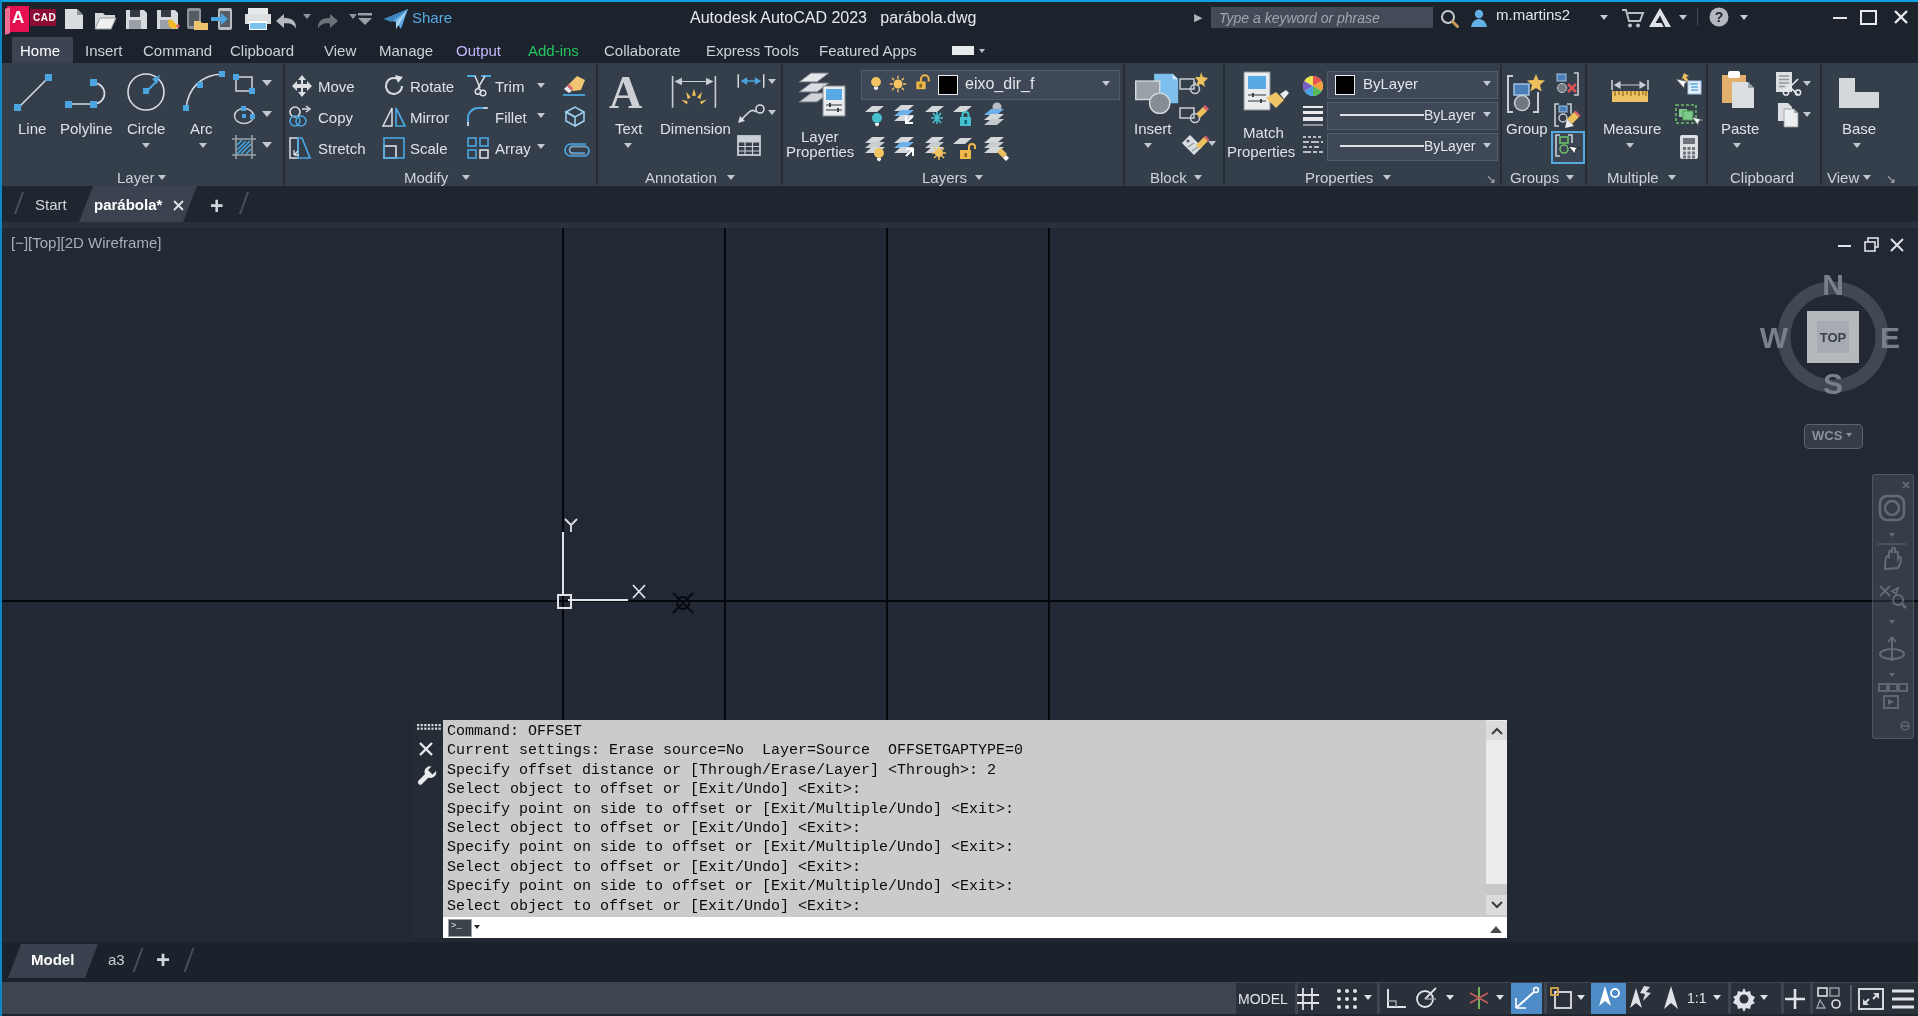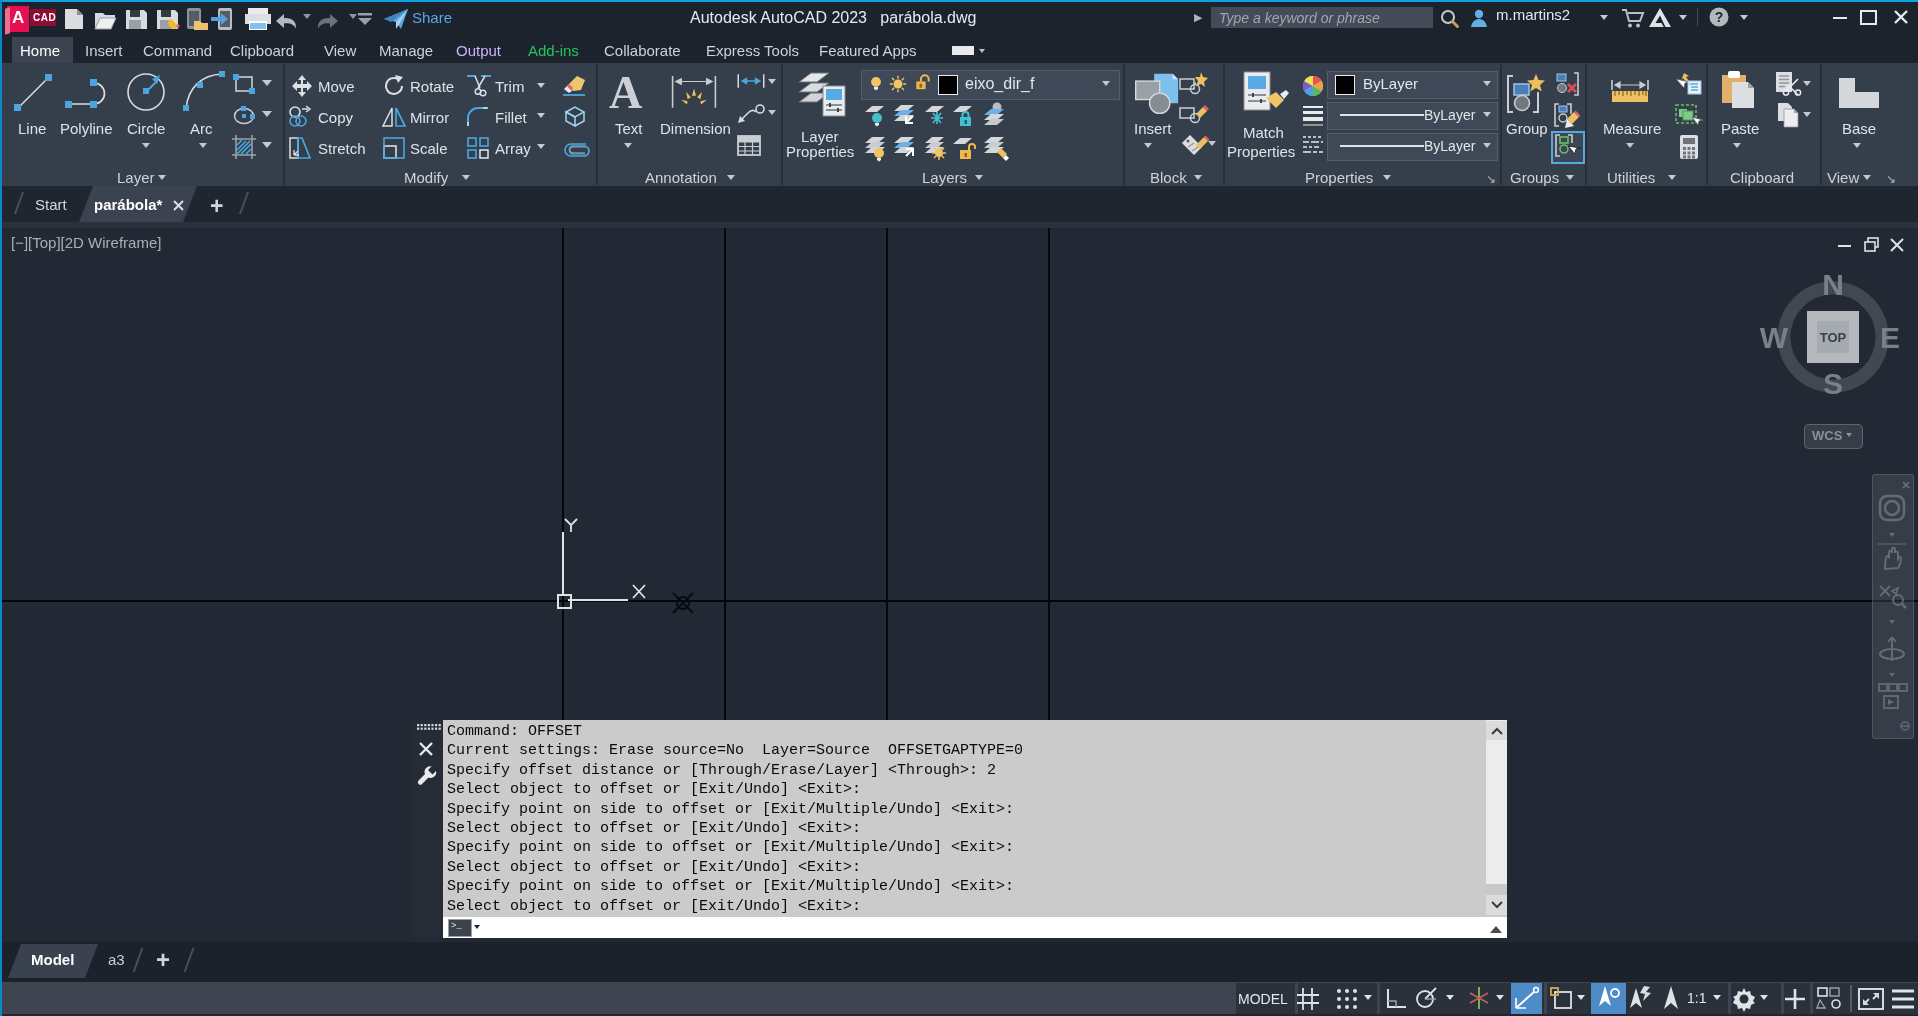--- a/index.html
+++ b/index.html
@@ -534,21 +534,21 @@
       <rect x="9.5" y="13" width="3" height="3"></rect>
       <rect x="14" y="13" width="3" height="3"></rect>
       <rect x="5" y="17.5" width="3" height="3"></rect>
       <rect x="9.5" y="17.5" width="3" height="3"></rect>
       <rect x="14" y="17.5" width="3" height="3"></rect>
       <rect x="5" y="21.5" width="3" height="3"></rect>
       <rect x="9.5" y="21.5" width="3" height="3"></rect>
       <rect x="14" y="21.5" width="3" height="3"></rect>
     </g>
 </svg>
-<div class="lbl" style="left:1607px">Utilities</div>
+<div class="lbl" style="left:1607px">Multiple</div>
 <div class="tri" style="left:1668px;top:175px"></div>
 
 <svg width="40" height="48" style="left:1720px;top:70px" viewBox="0 0 40 48">
 <rect x="2" y="5" width="24" height="28" fill="#e2b06c"></rect>
     <rect x="8" y="1" width="12" height="7" rx="2" fill="#fff"></rect>
 <path d="M12 12h16l6 6v20H12z" fill="#dcdfe2"></path>
     <path d="M28 12l6 6h-6z" fill="#9aa0a6"></path>
 </svg>
 <div class="t" style="left:1721px;top:120px">Paste</div>
 <div class="tri" style="left:1733px;top:143px"></div>

